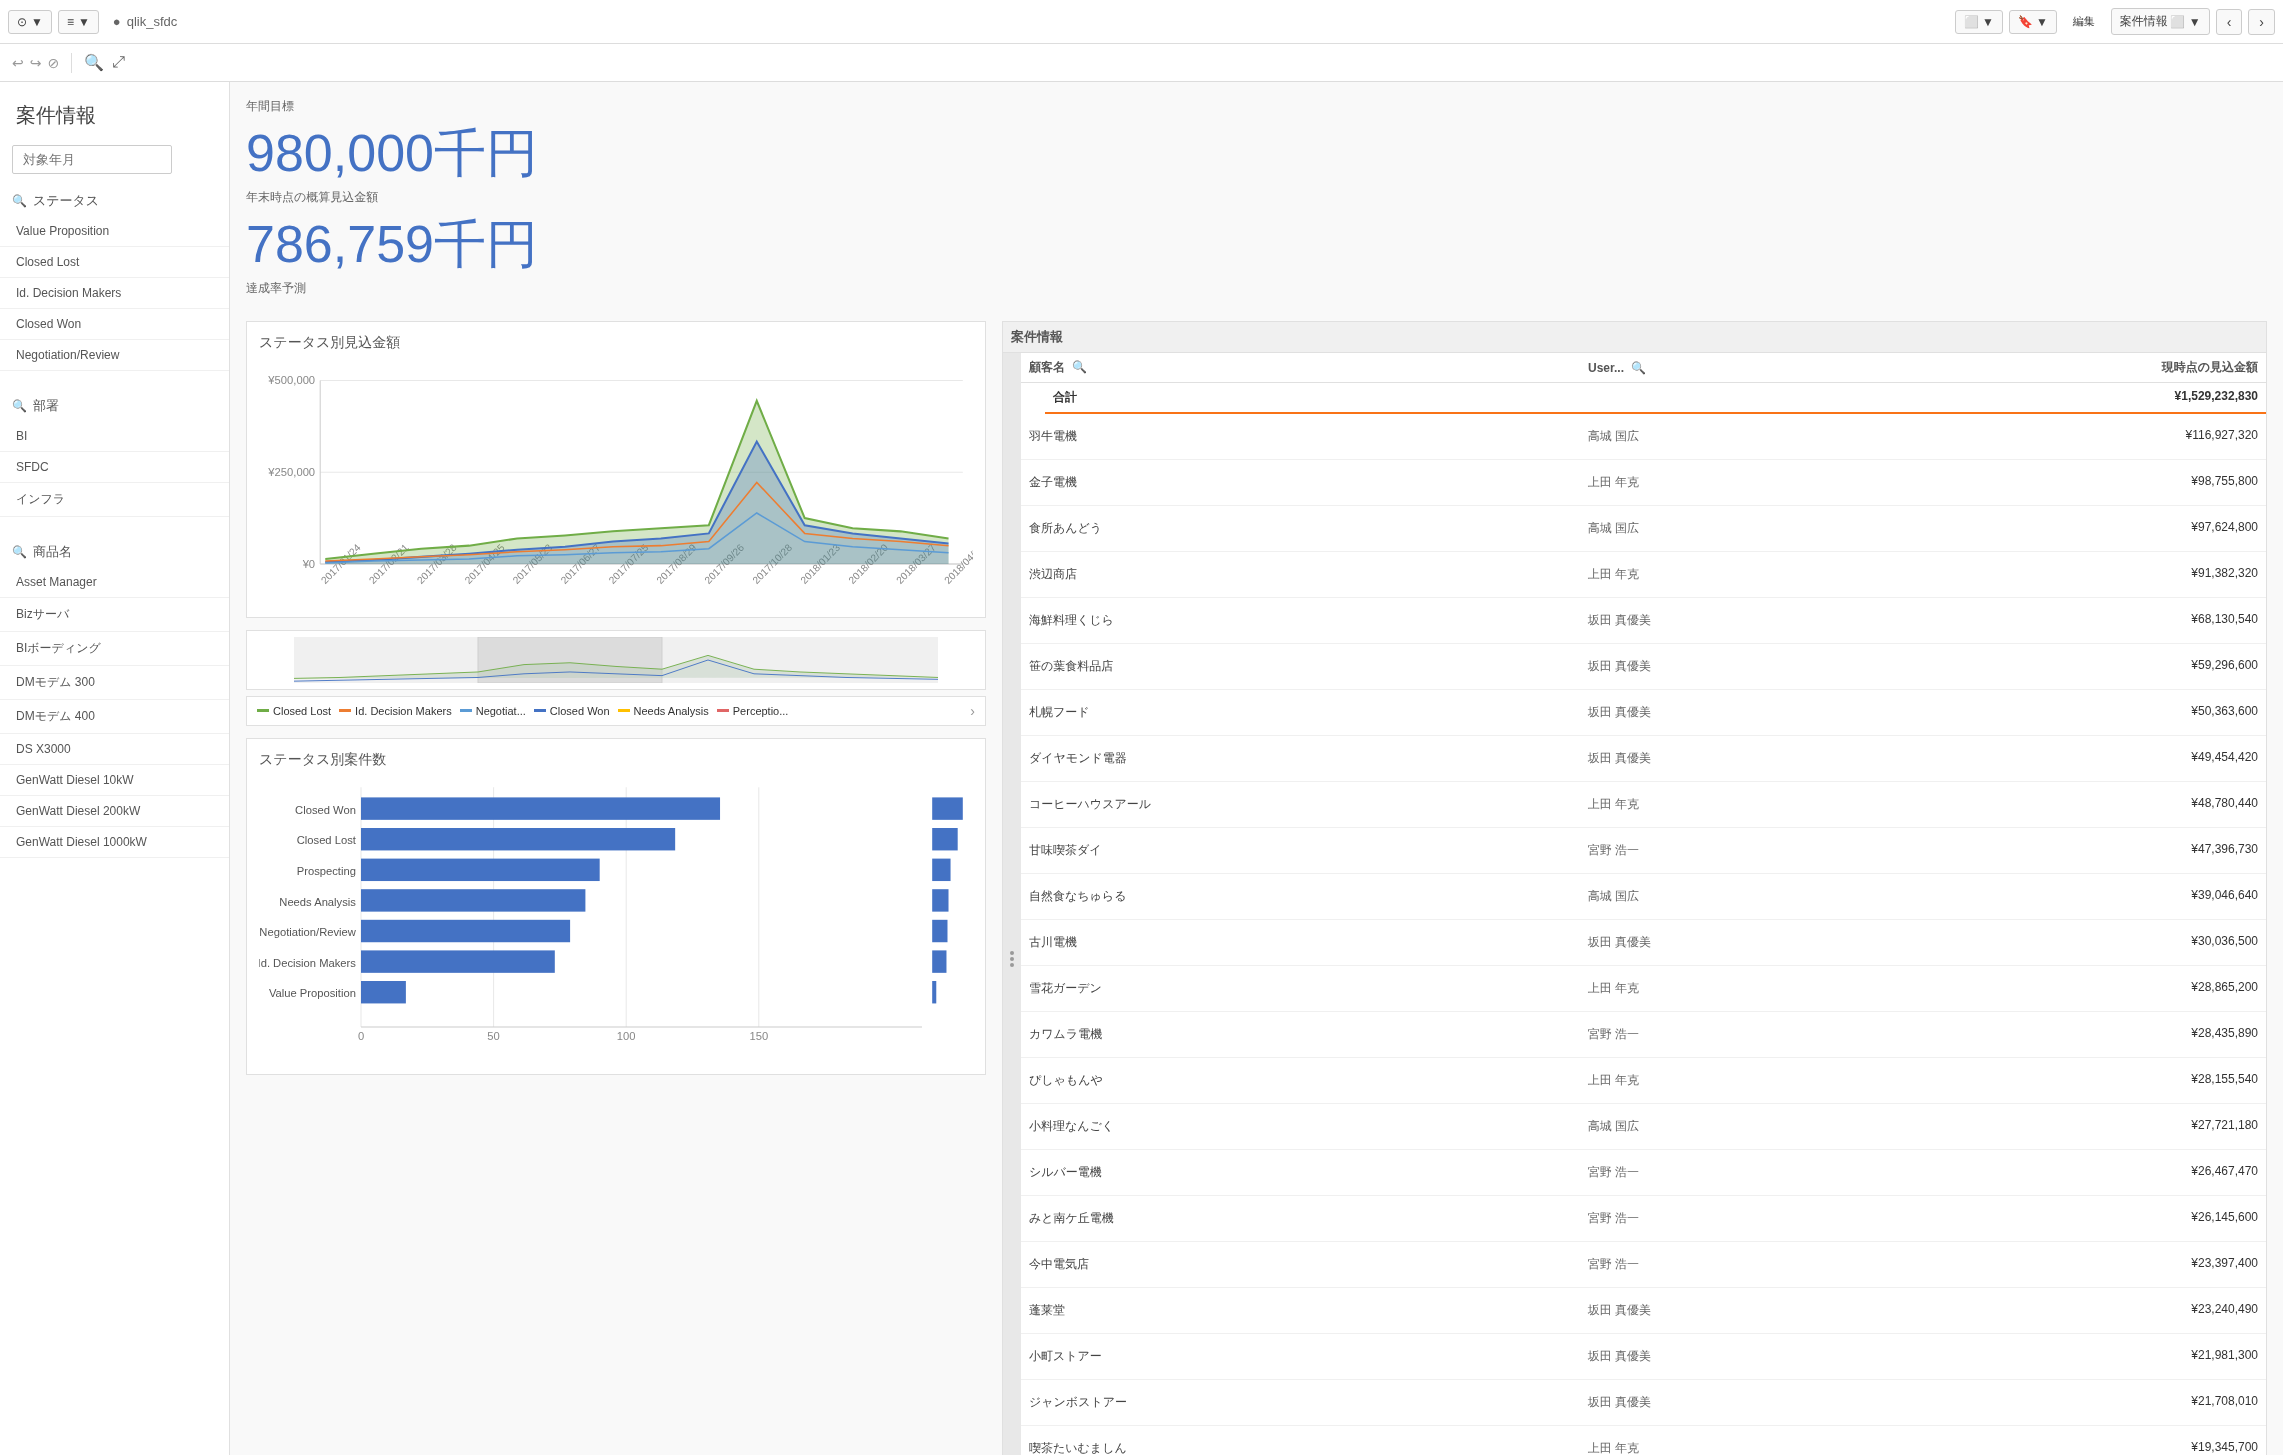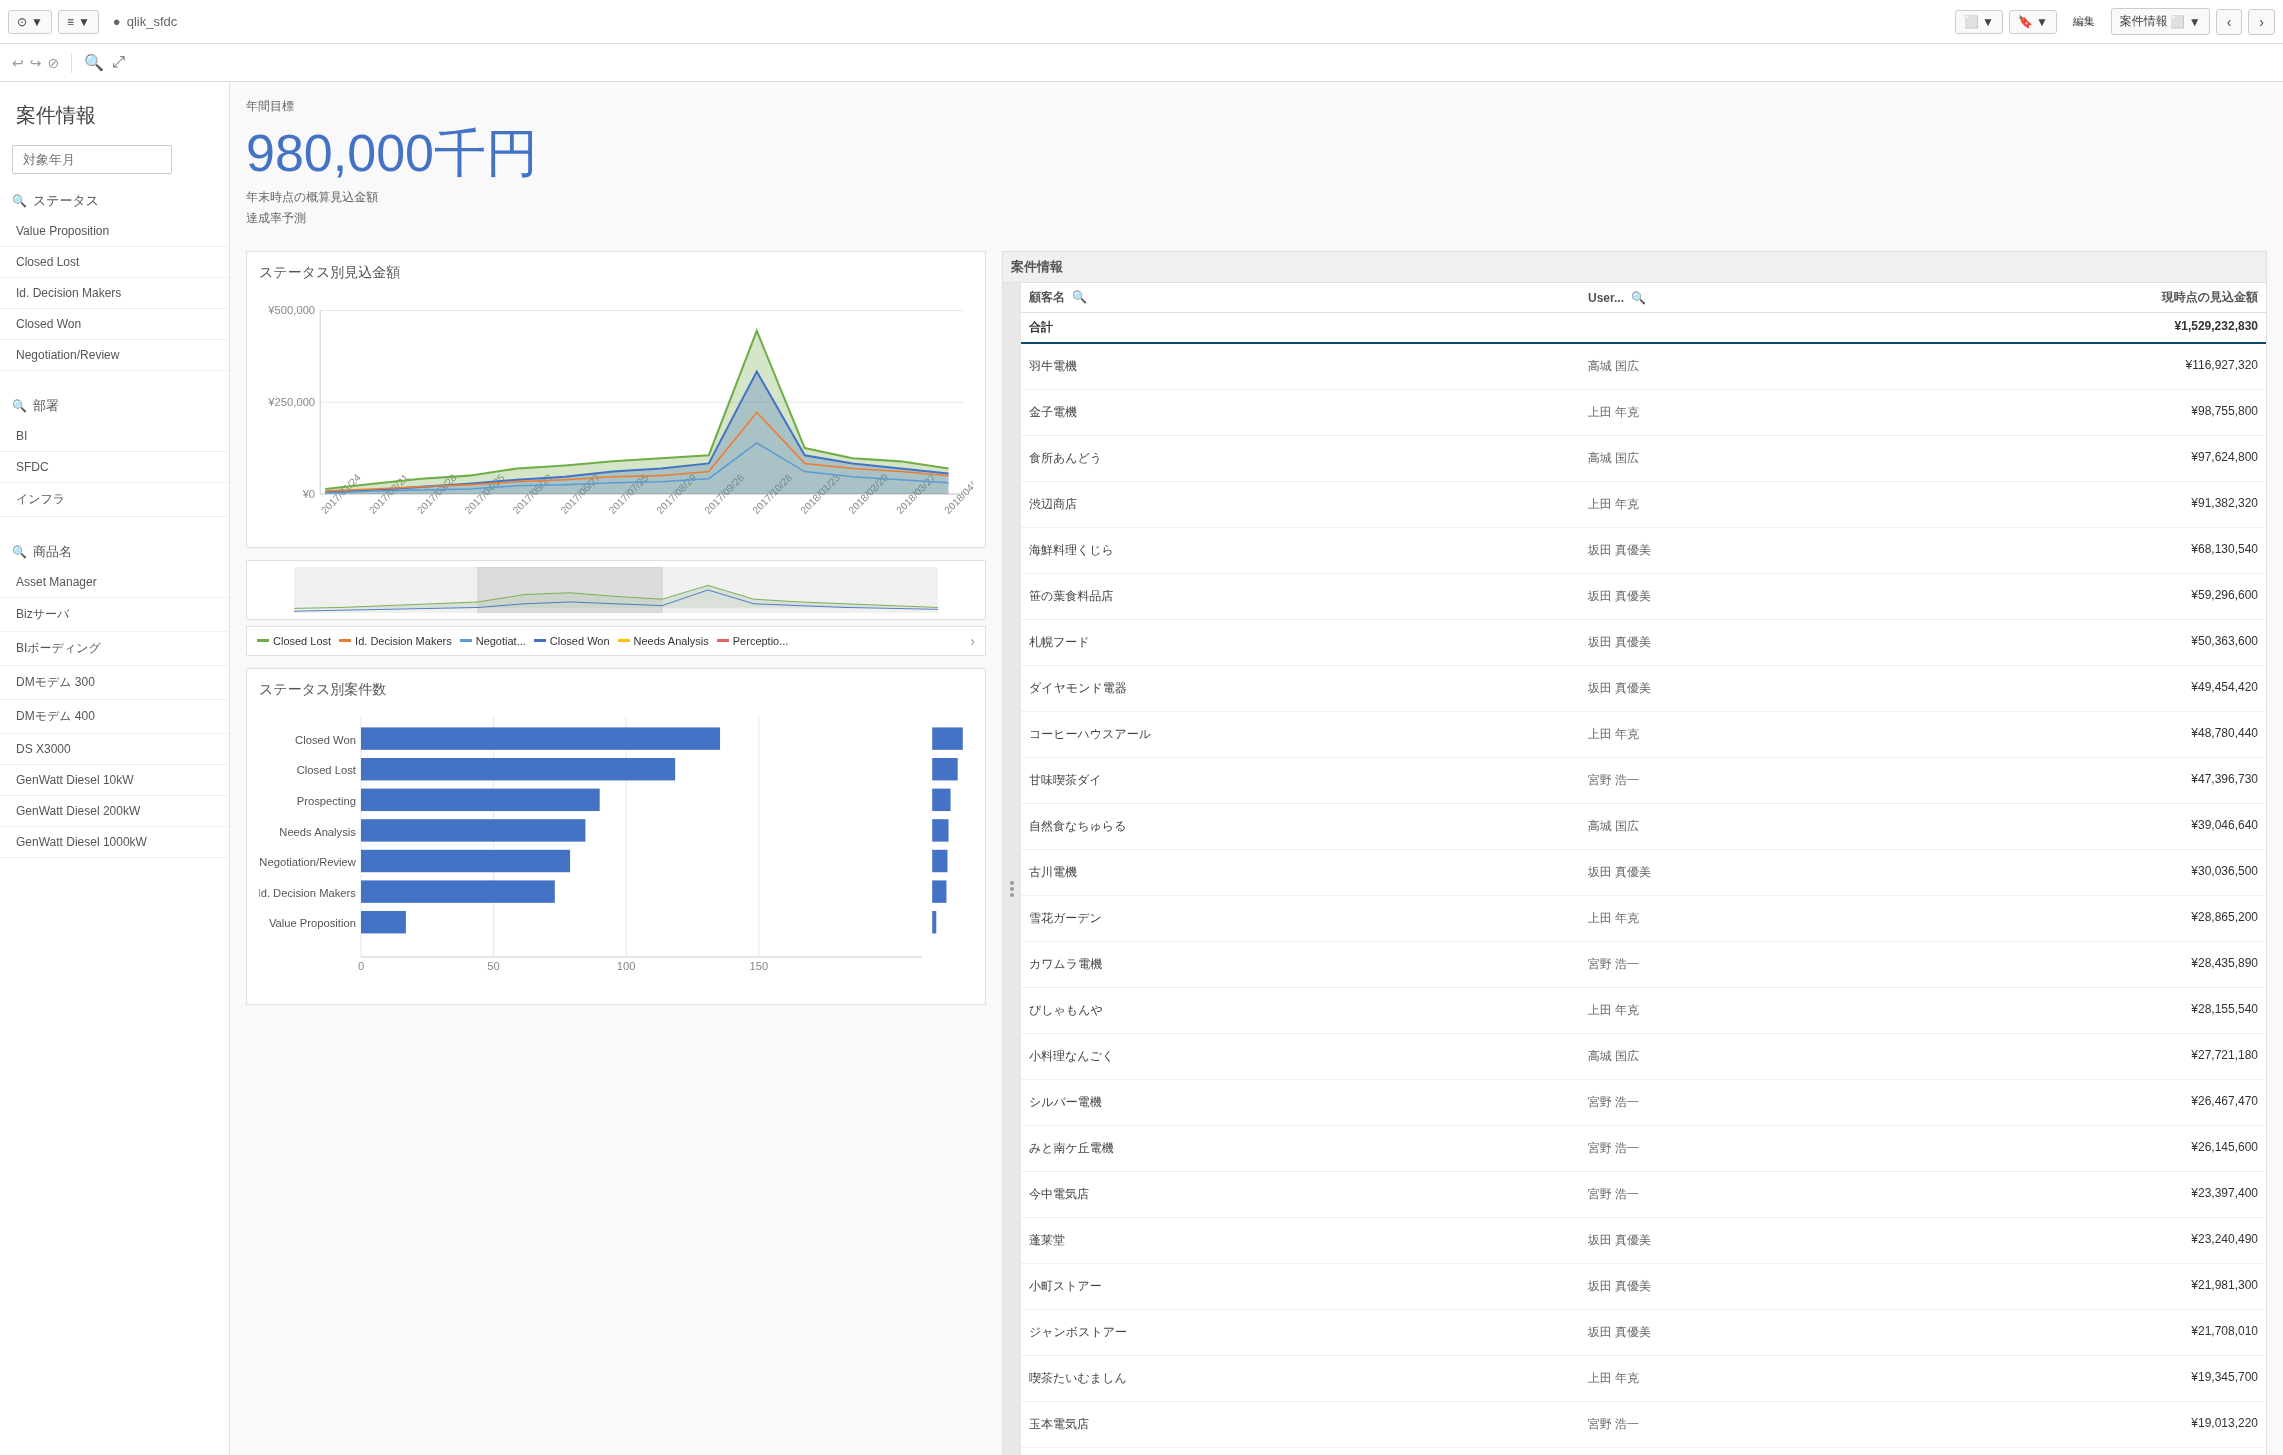--- a/index.html
+++ b/index.html
@@ -127,22 +127,22 @@
     }
     .table-header-row {
       display: flex; align-items: center;
       border-bottom: 1px solid #e0e0e0; padding: 6px 8px; gap: 4px;
     }
     .table-header-row .col-customer { flex: 2; font-size: 12px; color: #555; font-weight: 600; }
     .table-header-row .col-user { flex: 1.2; font-size: 12px; color: #555; font-weight: 600; }
     .table-header-row .col-amount { flex: 1.2; font-size: 12px; color: #555; font-weight: 600; text-align: right; }
     .table-total-row {
       display: flex; padding: 6px 8px;
-      border-bottom: 2px solid #0c4a6e;
-      font-weight: 600; font-size: 12px;
+      border-bottom: 2px solid #f97316;
+      font-weight: 600; font-size: 12px; margin-left: 24px;
     }
     .table-total-row .col-label { flex: 3.2; }
     .table-total-row .col-total { flex: 1.2; text-align: right; color: #333; }
     .table-row {
       display: flex; padding: 14px 8px;
       border-bottom: 1px solid #f0f0f0; font-size: 12px;
     }
     .table-row .col-customer { flex: 2; color: #444; }
     .table-row .col-user { flex: 1.2; color: #666; }
     .table-row .col-amount { flex: 1.2; text-align: right; color: #333; }
@@ -271,20 +271,21 @@
 
   <div class="main-content">
 
     <div class="kpi-row">
       <div class="kpi-group">
         <div class="kpi-label">年間目標</div>
         <div class="kpi-value-blue">980,000千円</div>
       </div>
       <div class="kpi-group">
         <div class="kpi-label">年末時点の概算見込金額</div>
+        <div class="kpi-value-blue">786,759千円</div>
       </div>
       <div class="kpi-group">
         <div class="kpi-label">達成率予測</div>
       </div>
     </div>
 
     <div class="charts-row">
 
       <div class="left-charts">
 

